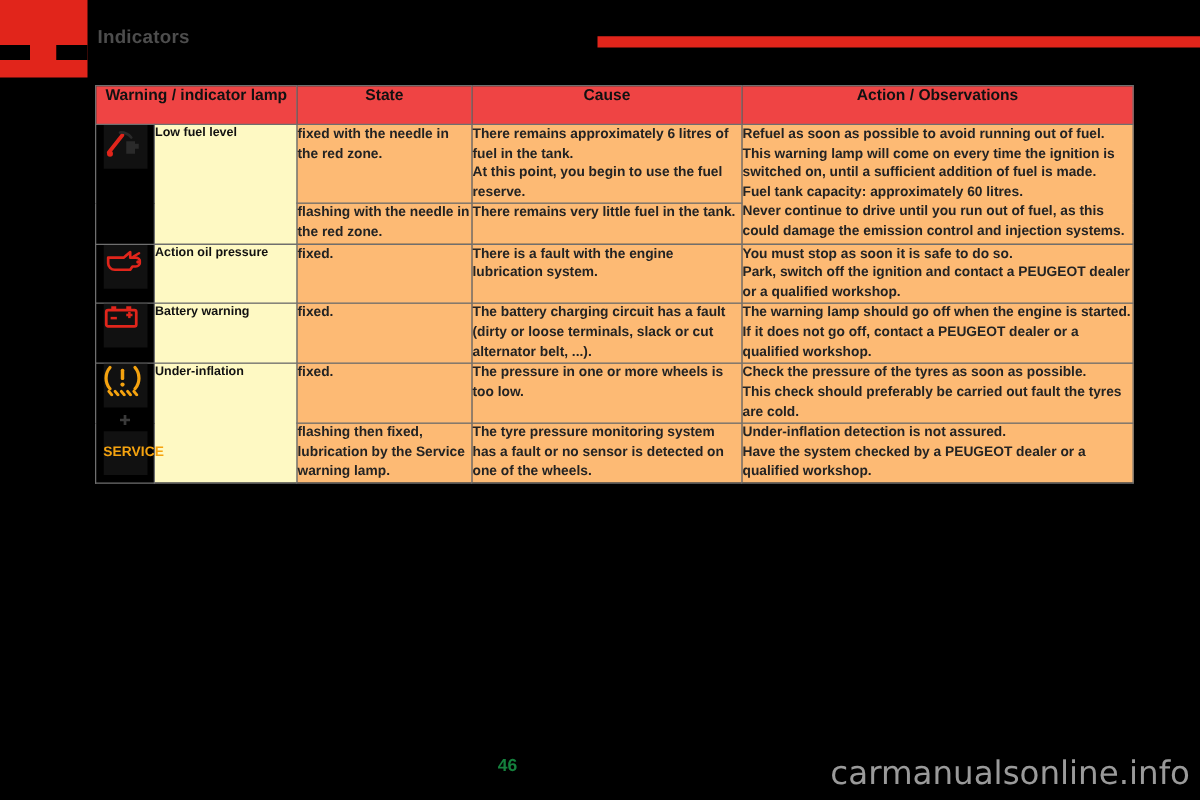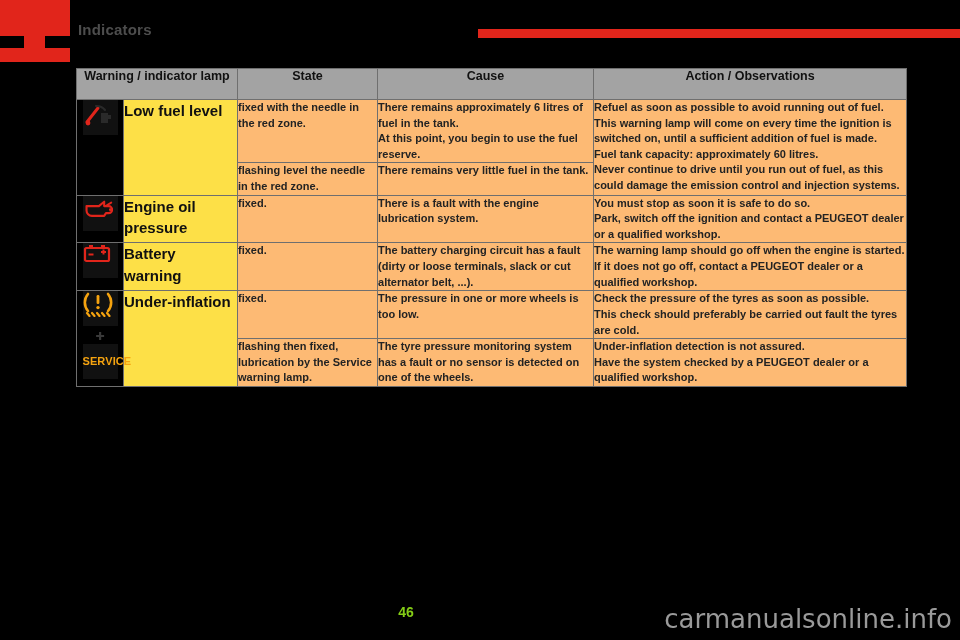--- a/index.html
+++ b/index.html
@@ -66,21 +66,21 @@
     width: 830px;
     table-layout: fixed;
   }
   table.lamp-table th,
   table.lamp-table td {
     border: 1px solid #6f6f6f;
     vertical-align: top;
     padding: 0;
   }
   thead th {
-    background: #a3a3a3;
+    background: #ef4444;
     color: #111;
     font-size: 12.5px;
     font-weight: bold;
     text-align: center;
     height: 30px;
     vertical-align: middle;
     padding: 0 4px;
   }
   
   col.c-icon  { width: 47px; }
@@ -88,23 +88,23 @@
   col.c-state { width: 140px; }
   col.c-cause { width: 216px; }
   col.c-act   { width: 313px; }
 
   td.icon-cell {
     background: #000;
     text-align: center;
     padding-top: 8px;
   }
   td.name-cell {
-    background: #fde047;
+    background: #fef9c3;
     color: #111;
-    font-size: 15px;
+    font-size: 10px;
     font-weight: bold;
     line-height: 1.45;
     padding: 8px 0 8px 10px;
   }
   td.body-cell {
     background: #fdba74;
     color: #232323;
     font-size: 11px;
     font-weight: bold;
     line-height: 1.42;
@@ -144,21 +144,21 @@
   }
 
   
   .page-number {
     position: absolute;
     left: 0; top: 604px;
     width: 812px;
     text-align: center;
     font-size: 14px;
     font-weight: bold;
-    color: #84cc16;
+    color: #15803d;
   }
   .watermark {
     position: absolute;
     right: 8px; bottom: 6px;
     font-size: 26px;
     color: #9a9a9a;
     font-family: "DejaVu Sans", sans-serif;
   }
 </style>
 </head>
@@ -209,33 +209,33 @@
           </td>
           <td class="body-cell" rowspan="2">
             <p>Refuel as soon as possible to avoid running out of fuel.</p>
             <p>This warning lamp will come on every time the ignition is switched on, until a sufficient addition of fuel is made.</p>
             <p>Fuel tank capacity: approximately 60 litres.</p>
             <p>Never continue to drive until you run out of fuel, as this could damage the emission control and injection systems.</p>
           </td>
         </tr>
         <tr>
           <td class="body-cell">
-            <p>flashing level the needle in the red zone.</p>
+            <p>flashing with the needle in the red zone.</p>
           </td>
           <td class="body-cell">
             <p>There remains very little fuel in the tank.</p>
           </td>
         </tr>
         <tr>
           <td class="icon-cell" rowspan="1"><span class="icon-box"><svg width="30" height="22" viewBox="0 0 34 22">
                 <path d="M4 10 h14 l6 -5 v5 h5 a4 4 0 0 1 0 8 h-3 l-2 3 h-14 a6 6 0 0 1 -6 -6 z" fill="none" stroke="#e1251b" stroke-width="2.4" stroke-linejoin="round"></path>
                 <path d="M27 9 l5 -3" stroke="#e1251b" stroke-width="2.2" stroke-linecap="round"></path>
                 <circle cx="31" cy="14" r="1.6" fill="#e1251b"></circle>
               </svg></span></td>
-          <td class="name-cell" rowspan="1">Engine oil pressure</td>
+          <td class="name-cell" rowspan="1">Action oil pressure</td>
           <td class="body-cell">
             <p>fixed.</p>
           </td>
           <td class="body-cell">
             <p>There is a fault with the engine lubrication system.</p>
           </td>
           <td class="body-cell">
             <p>You must stop as soon it is safe to do so.</p>
             <p>Park, switch off the ignition and contact a PEUGEOT dealer or a qualified workshop.</p>
           </td>

